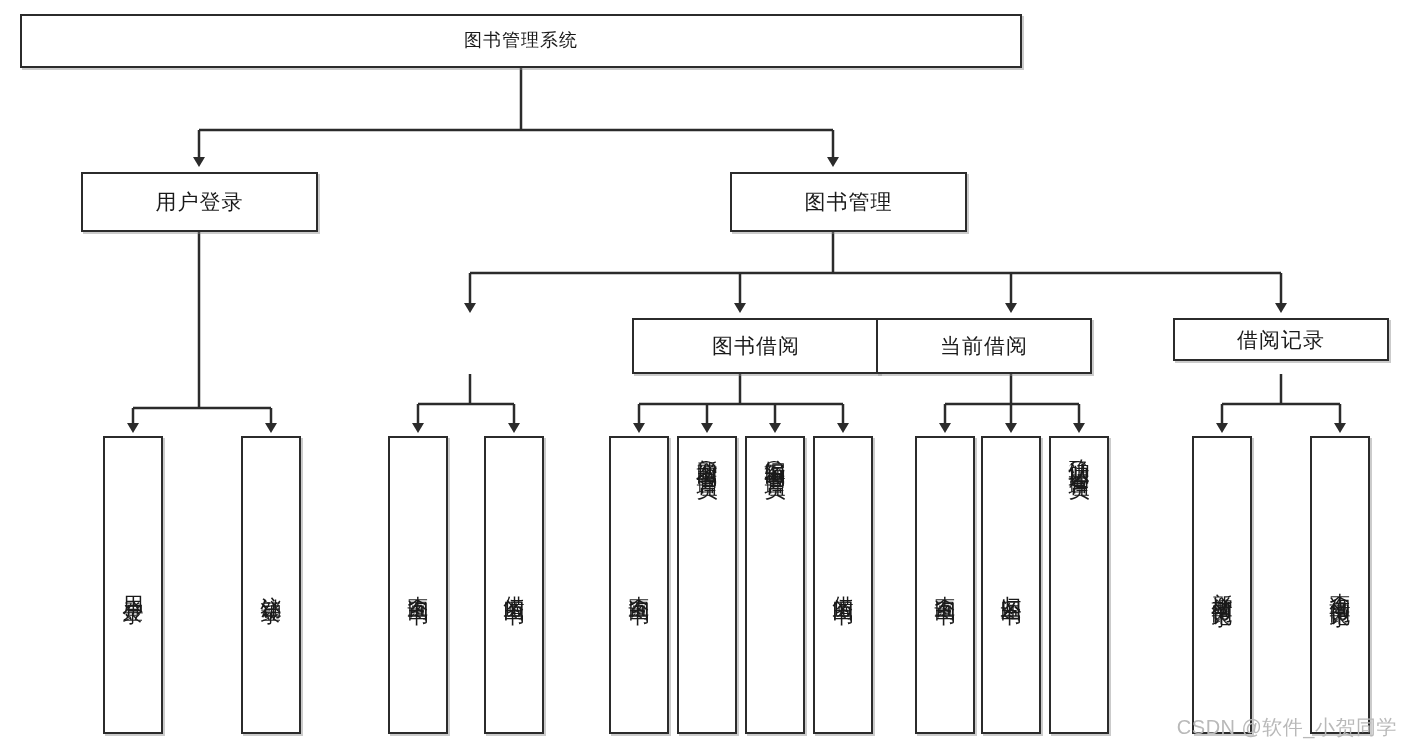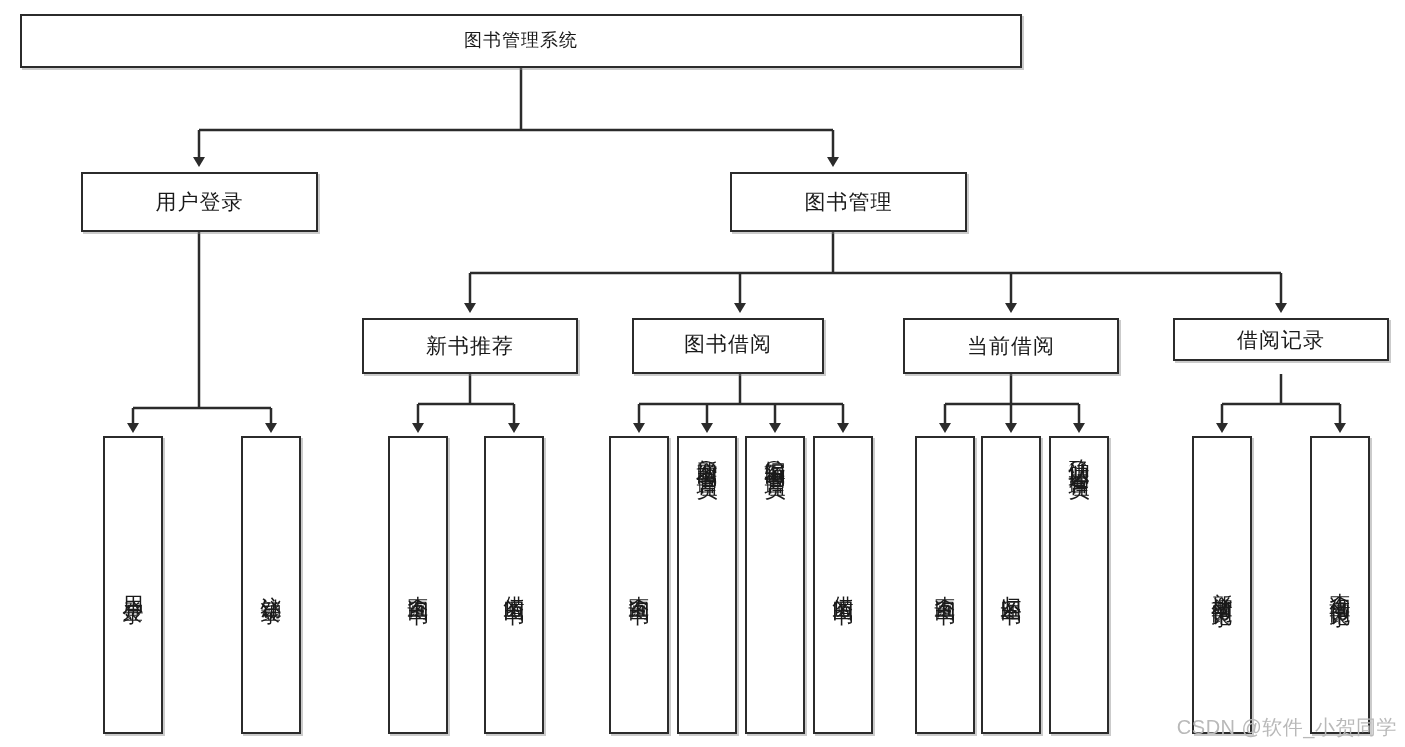--- a/index.html
+++ b/index.html
@@ -128,27 +128,24 @@
     <span class="node-label">图书管理系统</span>
   </div>
 
   <div class="node horiz" style="left:81px; top:172px; width:237px; height:60px;">
     <span class="node-label">用户登录</span>
   </div>
   <div class="node horiz" style="left:711px; top:172px; width:237px; height:60px;margin-left:19px;">
     <span class="node-label">图书管理</span>
   </div>
 
-  <div class="node horiz" style="left:362px; top:318px; width:216px; height:56px;">
-    <span class="node-label">新书推荐</span>
-  </div>
-  <div class="node horiz" style="left:632px; top:318px; width:192px; height:56px;font-family:Liberation Mono, monospace;">
+  <div class="node horiz" style="left:632px; top:318px; width:248px; height:56px;">
     <span class="node-label">图书借阅</span>
   </div>
-  <div class="node horiz" style="left:903px; top:318px; width:216px; height:56px;">
+  <div class="node horiz" style="left:876px; top:318px; width:216px; height:56px;">
     <span class="node-label">当前借阅</span>
   </div>
   <div class="node horiz" style="left:1173px; top:318px; width:216px; height:43px;">
     <span class="node-label">借阅记录</span>
   </div>
 
   <div class="node vert" style="left:103px; top:436px; width:60px; height:298px;">
     <span class="node-label">用户登录</span>
   </div>
   <div class="node vert" style="left:241px; top:436px; width:60px; height:298px;">

